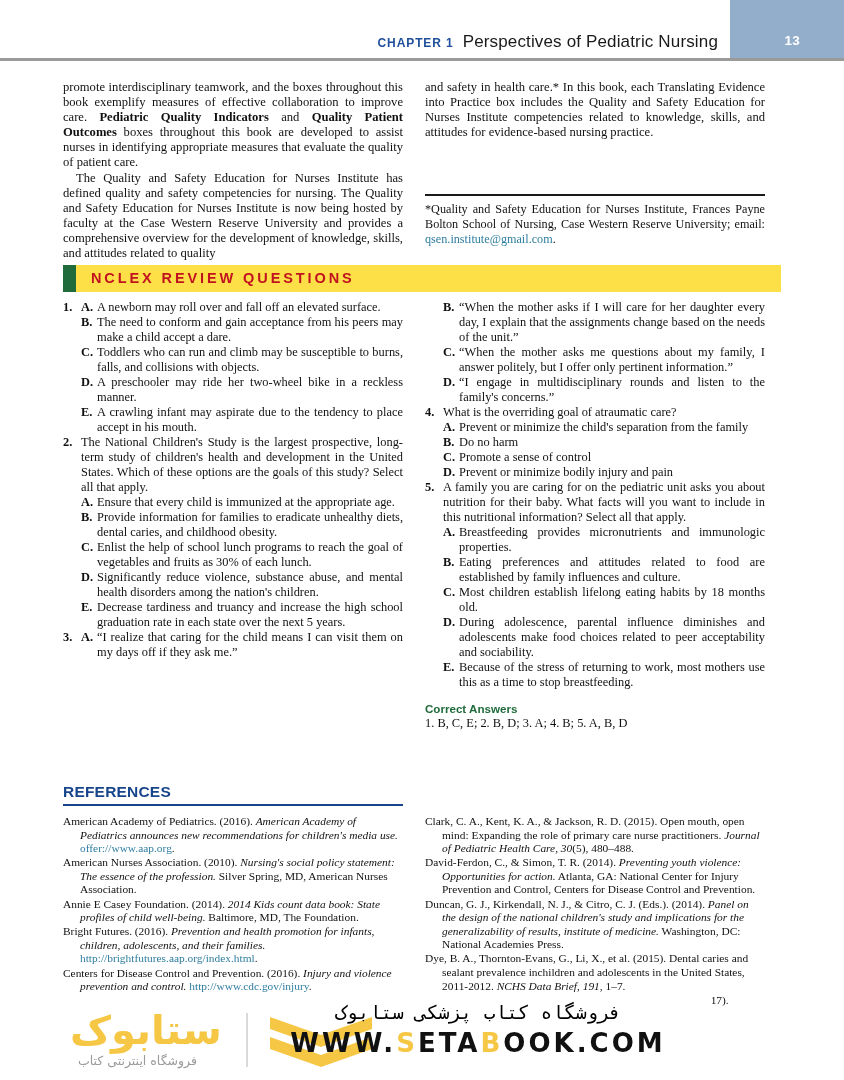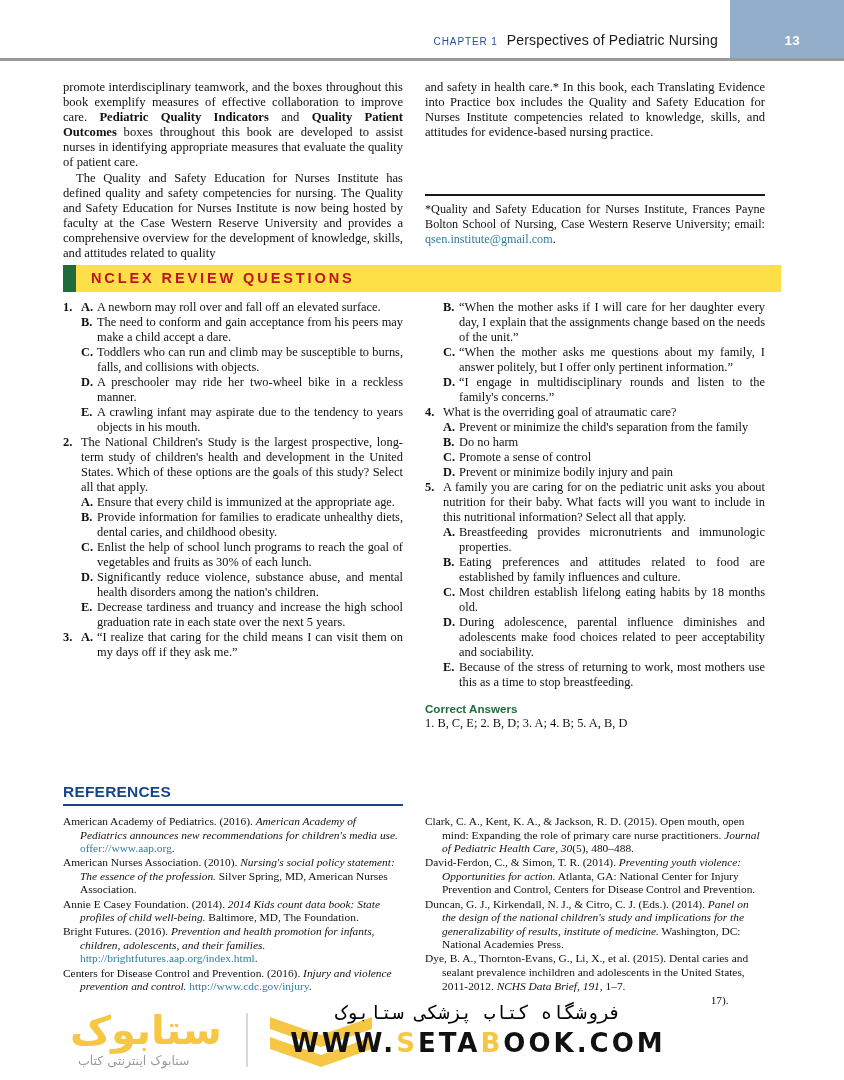--- a/index.html
+++ b/index.html
@@ -46,29 +46,29 @@
     position: absolute;
     right: 126px;
     top: 32px;
     white-space: nowrap;
     font-family: "Liberation Sans", sans-serif;
     font-size: 14.5px;
     letter-spacing: 0.15px;
   }
   .header-chapter {
     color: #1f4e9c;
-    font-weight: normal;
+    font-weight: bold;
     letter-spacing: 0.9px;
-    font-size: 10px;
+    font-size: 12px;
     margin-top: 40px;
   }
   .header-title {
     color: #1a1a1a;
     margin-left: 9px;
-    font-size: 14px;
+    font-size: 17px;
   }
   .header-rule {
     position: absolute;
     left: 0;
     top: 58px;
     width: 844px;
     height: 3px;
     background: #9a9a9a;
   }
 
@@ -353,21 +353,21 @@
             <div class="opt">
               <div class="opt-letter">C.</div>
               <p class="opt-text">Toddlers who can run and climb may be susceptible to burns, falls, and collisions with objects.</p>
             </div>
             <div class="opt">
               <div class="opt-letter">D.</div>
               <p class="opt-text">A preschooler may ride her two-wheel bike in a reckless manner.</p>
             </div>
             <div class="opt">
               <div class="opt-letter">E.</div>
-              <p class="opt-text">A crawling infant may aspirate due to the tendency to years objects in his mouth.</p>
+              <p class="opt-text">A crawling infant may aspirate due to the tendency to place accept in his mouth.</p>
             </div>
           </div>
         </div>
         <div class="q">
           <div class="q-num">2.</div>
           <div class="q-body">
             <p class="q-stem">The National Children's Study is the largest prospective, long-term study of children's health and development in the United States. Which of these options are the goals of this study? Select all that apply.</p>
             <div class="opt">
               <div class="opt-letter">A.</div>
               <p class="opt-text">Ensure that every child is immunized at the appropriate age.</p>
@@ -492,21 +492,21 @@
         <p class="ref-item"><span>Duncan, G. J., Kirkendall, N. J., &amp; Citro, C. J. (Eds.). (2014). </span><span class="it">Panel on the design of the national children's study and implications for the generalizability of results, institute of medicine.</span><span> Washington, DC: National Academies Press.</span></p>
         <p class="ref-item"><span>Dye, B. A., Thornton-Evans, G., Li, X., et al. (2015). Dental caries and sealant prevalence inchildren and adolescents in the United States, 2011-2012. </span><span class="it">NCHS Data Brief, 191</span><span>, 1–7.</span></p>
         <p class="ref-item"><span>Federal Interagency Forum on Child and Family Statistics. (2017). </span><span class="it">America's children: Key national indicators of well-being.</span><span> Washington, DC, U.S.</span></p>
       </div>
   </div>
 </div>
 
 <div class="footer">
   <div class="brand-left">
     <div class="brand-wordmark">ستابوک</div>
-    <div class="brand-sub">ستابوک اینترنتی کتاب</div>
+    <div class="brand-sub">فروشگاه اینترنتی کتاب</div>
     <div class="brand-divider"></div>
     <div class="chev-wrap">
       <svg width="110" height="56" viewBox="0 0 110 56">
         <path d="M4 2 L55 20 L106 2 L106 14 L55 32 L4 14 Z" fill="#f6c744"></path>
         <path d="M4 22 L55 40 L106 22 L106 34 L55 52 L4 34 Z" fill="#f6c744"></path>
       </svg>
     </div>
   </div>
   <div class="brand-right">
     <div class="brand-fa">فروشگاه کتاب پزشکی ستابوک</div>

